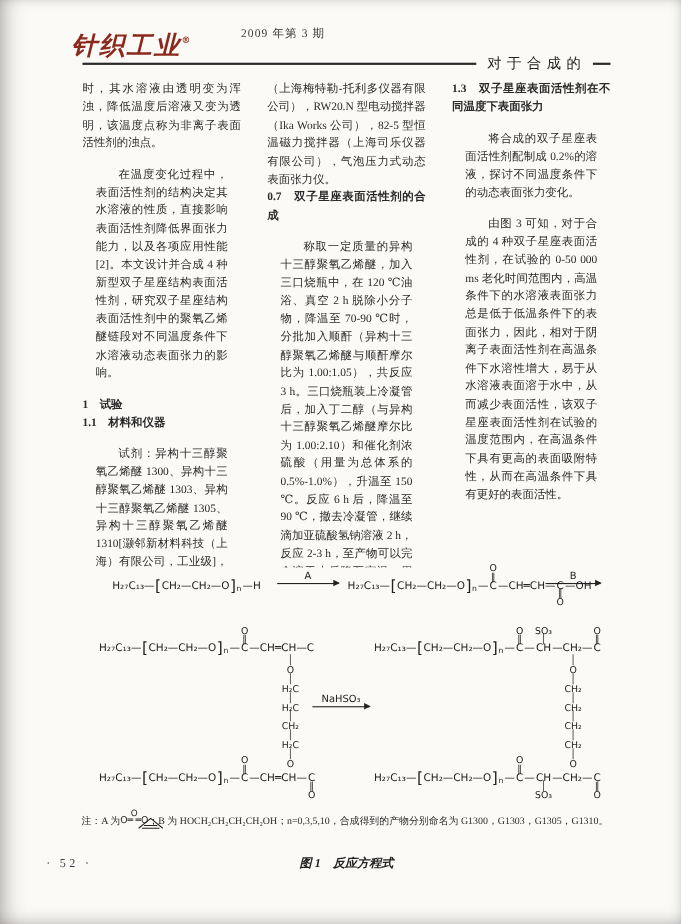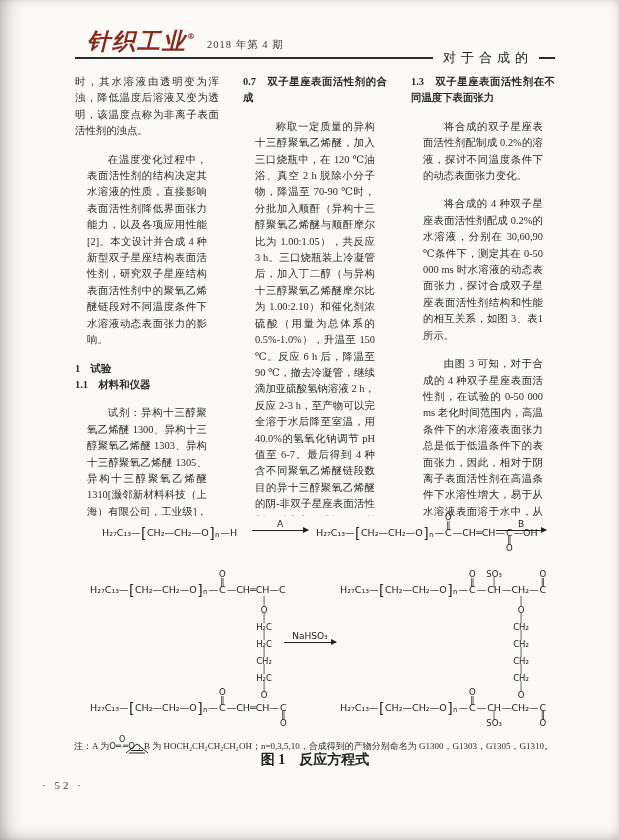--- a/index.html
+++ b/index.html
@@ -6,21 +6,21 @@
   body{background:#d8d8d4;font-family:"Liberation Serif","DejaVu Serif",serif;}
   .page{
     position:relative;width:619px;height:840px;margin:0 auto;
     background:#fbfaf7;color:#2a2a2a;overflow:hidden;
     box-shadow:inset 14px 0 20px -12px rgba(60,55,50,.45),
                inset -8px 0 12px -10px rgba(60,55,50,.25),
                inset 0 -12px 18px -14px rgba(60,55,50,.35),
                inset 0 6px 10px -9px rgba(60,55,50,.25);
   }
   
-  .header-row{position:absolute;left:87px;top:24px;width:480px;display:flex;align-items:flex-end;}
+  .header-row{position:absolute;left:65px;top:24px;width:480px;display:flex;align-items:flex-start;gap:34px;}
   .journal-logo{
     font-family:"DejaVu Serif",serif;font-weight:bold;font-style:italic;
     font-size:23px;line-height:24px;color:#8a2a1d;letter-spacing:2px;white-space:nowrap;
   }
   .logo-reg{font-size:8px;vertical-align:10px;font-style:normal;color:#8a2a1d;}
   .issue-label{font-size:10.5px;color:#3a3a3a;margin-left:10px;letter-spacing:1px;padding-bottom:1px;white-space:nowrap;}
   .header-rule{position:absolute;left:75px;top:49px;width:480px;display:flex;align-items:center;}
   .rule-line{height:2px;background:#2b2b2b;flex:1;}
   .rule-line.short{flex:0 0 16px;}
   .section-title{font-size:13px;letter-spacing:5px;color:#222;padding:0 6px 0 10px;white-space:nowrap;}
@@ -50,58 +50,58 @@
     border-left:6px solid #222;border-top:3.5px solid transparent;border-bottom:3.5px solid transparent;
   }
   .fig-note{position:absolute;left:74px;top:224px;width:466px;font-size:9px;line-height:15px;
             color:#2a2a2a;display:flex;align-items:center;white-space:nowrap;
             font-family:"Liberation Serif","DejaVu Serif",serif;}
   .fig-note .chemtxt{font-family:"DejaVu Sans",sans-serif;font-size:8.5px;}
   .anh{position:relative;display:inline-block;width:30px;height:15px;margin:0 1px;}
   .anh-apex{position:absolute;top:-7px;left:50%;transform:translateX(-50%);font-size:8px;
             font-family:"DejaVu Sans",sans-serif;}
   .anh svg{position:absolute;left:0;bottom:-2px;}
-  .fig-caption{position:absolute;left:75px;top:236px;width:480px;text-align:center;
-               font-weight:bold;font-size:14px;color:#222;
-               font-family:"Liberation Serif","DejaVu Serif",serif;}
+  .fig-caption{position:absolute;left:75px;top:262px;width:480px;text-align:center;
+               font-weight:bold;font-size:11px;color:#222;
+               font-family:"Liberation Serif","DejaVu Serif",serif;font-style:italic;}
   
   .page-number{position:absolute;left:42px;top:779px;font-size:11px;color:#3c3c44;letter-spacing:3px;}
 </style>
 </head>
 <body>
 
 <div class="page">
 
   <div class="header-row">
     <span class="journal-logo"><span>针织工业</span><span class="logo-reg">®</span></span>
-    <span class="issue-label">2018 年第 4 期</span>
+    <span class="issue-label">2009 年第 3 期</span>
   </div>
   <div class="header-rule">
     <div class="rule-line"></div>
     <span class="section-title">对于合成的</span>
     <div class="rule-line short"></div>
   </div>
 
   <div class="columns">
     <div class="col">
       <p class="cont">时，其水溶液由透明变为浑浊，降低温度后溶液又变为透明，该温度点称为非离子表面活性剂的浊点。</p>
       <p class="para">在温度变化过程中，表面活性剂的结构决定其水溶液的性质，直接影响表面活性剂降低界面张力能力，以及各项应用性能[2]。本文设计并合成 4 种新型双子星座结构表面活性剂，研究双子星座结构表面活性剂中的聚氧乙烯醚链段对不同温度条件下水溶液动态表面张力的影响。</p>
       <p class="h1">1　试验</p>
       <p class="h2">1.1　材料和仪器</p>
       <p class="para">试剂：异构十三醇聚氧乙烯醚 1300、异构十三醇聚氧乙烯醚 1303、异构十三醇聚氧乙烯醚 1305、异构十三醇聚氧乙烯醚 1310[灏邻新材料科技（上海）有限公司，工业级]，顺丁烯二酸酐、35%亚硫酸氢钠、1,4 丁二醇、氢氧化钠（均为分析纯，国药集团化学试剂有限公司），浓硫酸。</p>
 
     </div>
     <div class="col">
+      <p class="cont">（上海梅特勒-托利多仪器有限公司），RW20.N 型电动搅拌器（Ika Works 公司），82-5 型恒温磁力搅拌器（上海司乐仪器有限公司），气泡压力式动态表面张力仪。</p>
       <p class="h2">0.7　双子星座表面活性剂的合成</p>
       <p class="para">称取一定质量的异构十三醇聚氧乙烯醚，加入三口烧瓶中，在 120 ℃油浴、真空 2 h 脱除小分子物，降温至 70-90 ℃时，分批加入顺酐（异构十三醇聚氧乙烯醚与顺酐摩尔比为 1.00:1.05），共反应 3 h。三口烧瓶装上冷凝管后，加入丁二醇（与异构十三醇聚氧乙烯醚摩尔比为 1.00:2.10）和催化剂浓硫酸（用量为总体系的 0.5%-1.0%），升温至 150 ℃。反应 6 h 后，降温至 90 ℃，撤去冷凝管，继续滴加亚硫酸氢钠溶液 2 h，反应 2-3 h，至产物可以完全溶于水后降至室温，用 40.0%的氢氧化钠调节 pH 值至 6-7。最后得到 4 种含不同聚氧乙烯醚链段数目的异十三醇聚氧乙烯醚的阴-非双子星座表面活性剂，反应方程式如图 1 所示，结构示意图如图 2 所示。</p>
     </div>
     <div class="col">
       <p class="h2">1.3　双子星座表面活性剂在不同温度下表面张力</p>
       <p class="para">将合成的双子星座表面活性剂配制成 0.2%的溶液，探讨不同温度条件下的动态表面张力变化。</p>
-      <p class="para">将合成的 4 种双子星座表面活性剂配成 0.2%的水溶液，分别在 30,60,90 ℃条件下，测定其在 0-50 000 ms 时水溶液的动态表面张力，探讨合成双子星座表面活性剂结构和性能的相互关系，如图 3、表1 所示。</p>
       <p class="para">由图 3 可知，对于合成的 4 种双子星座表面活性剂，在试验的 0-50 000 ms 老化时间范围内，高温条件下的水溶液表面张力总是低于低温条件下的表面张力，因此，相对于阴离子表面活性剂在高温条件下水溶性增大，易于从水溶液表面溶于水中，从而减少表面活性，该双子星座表面活性剂在试验的温度范围内，在高温条件下具有更高的表面吸附特性，从而在高温条件下具有更好的表面活性。</p>
 
     </div>
   </div>
 
   <div class="figure">
 
     <div class="chain" style="left:102px;top:12px;">
       <span>H₂₇C₁₃</span>
         <span>—</span>

